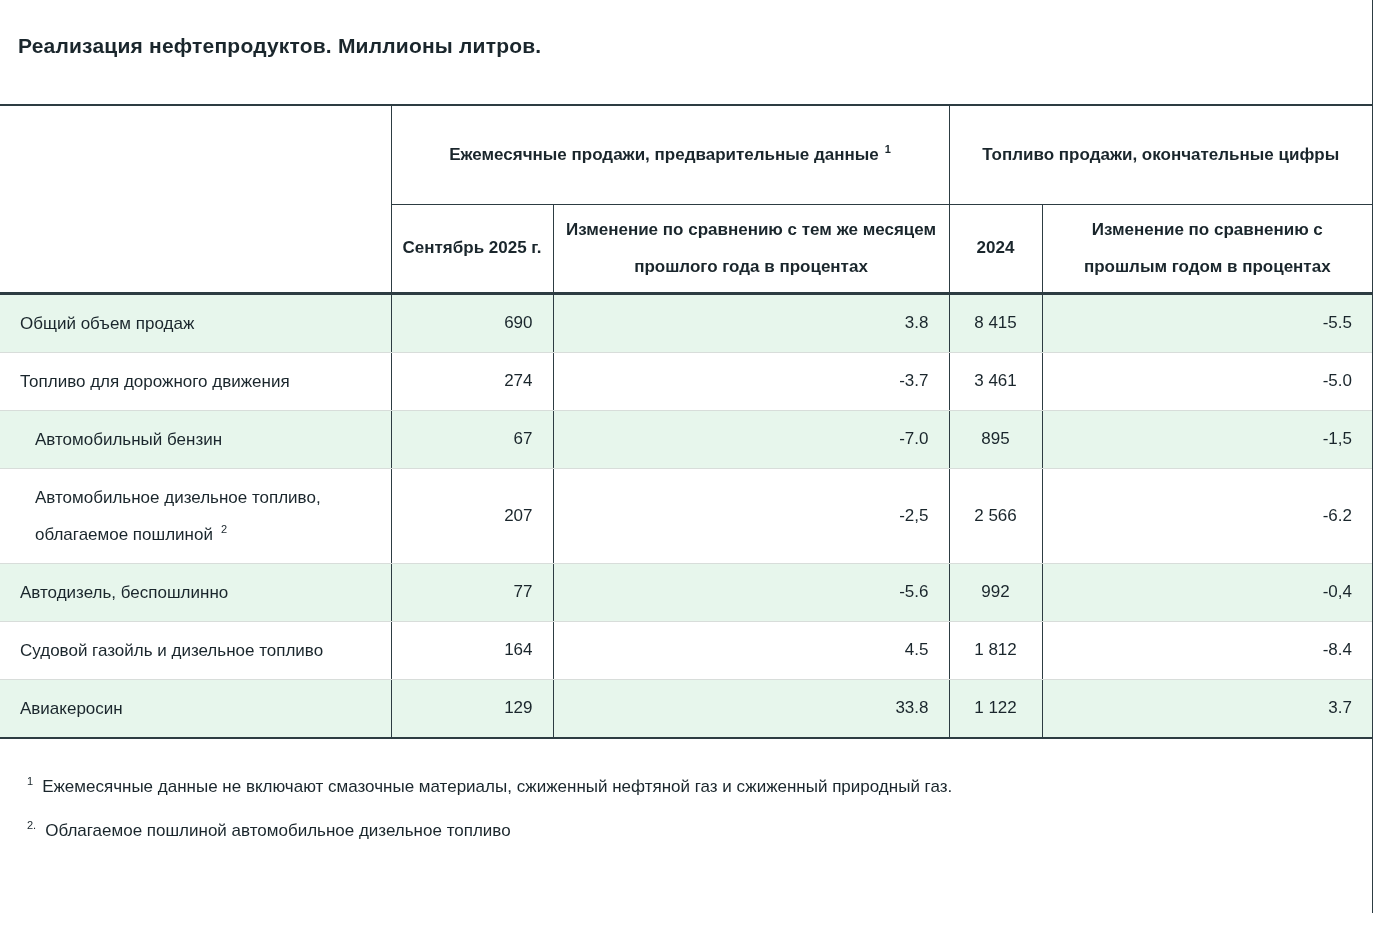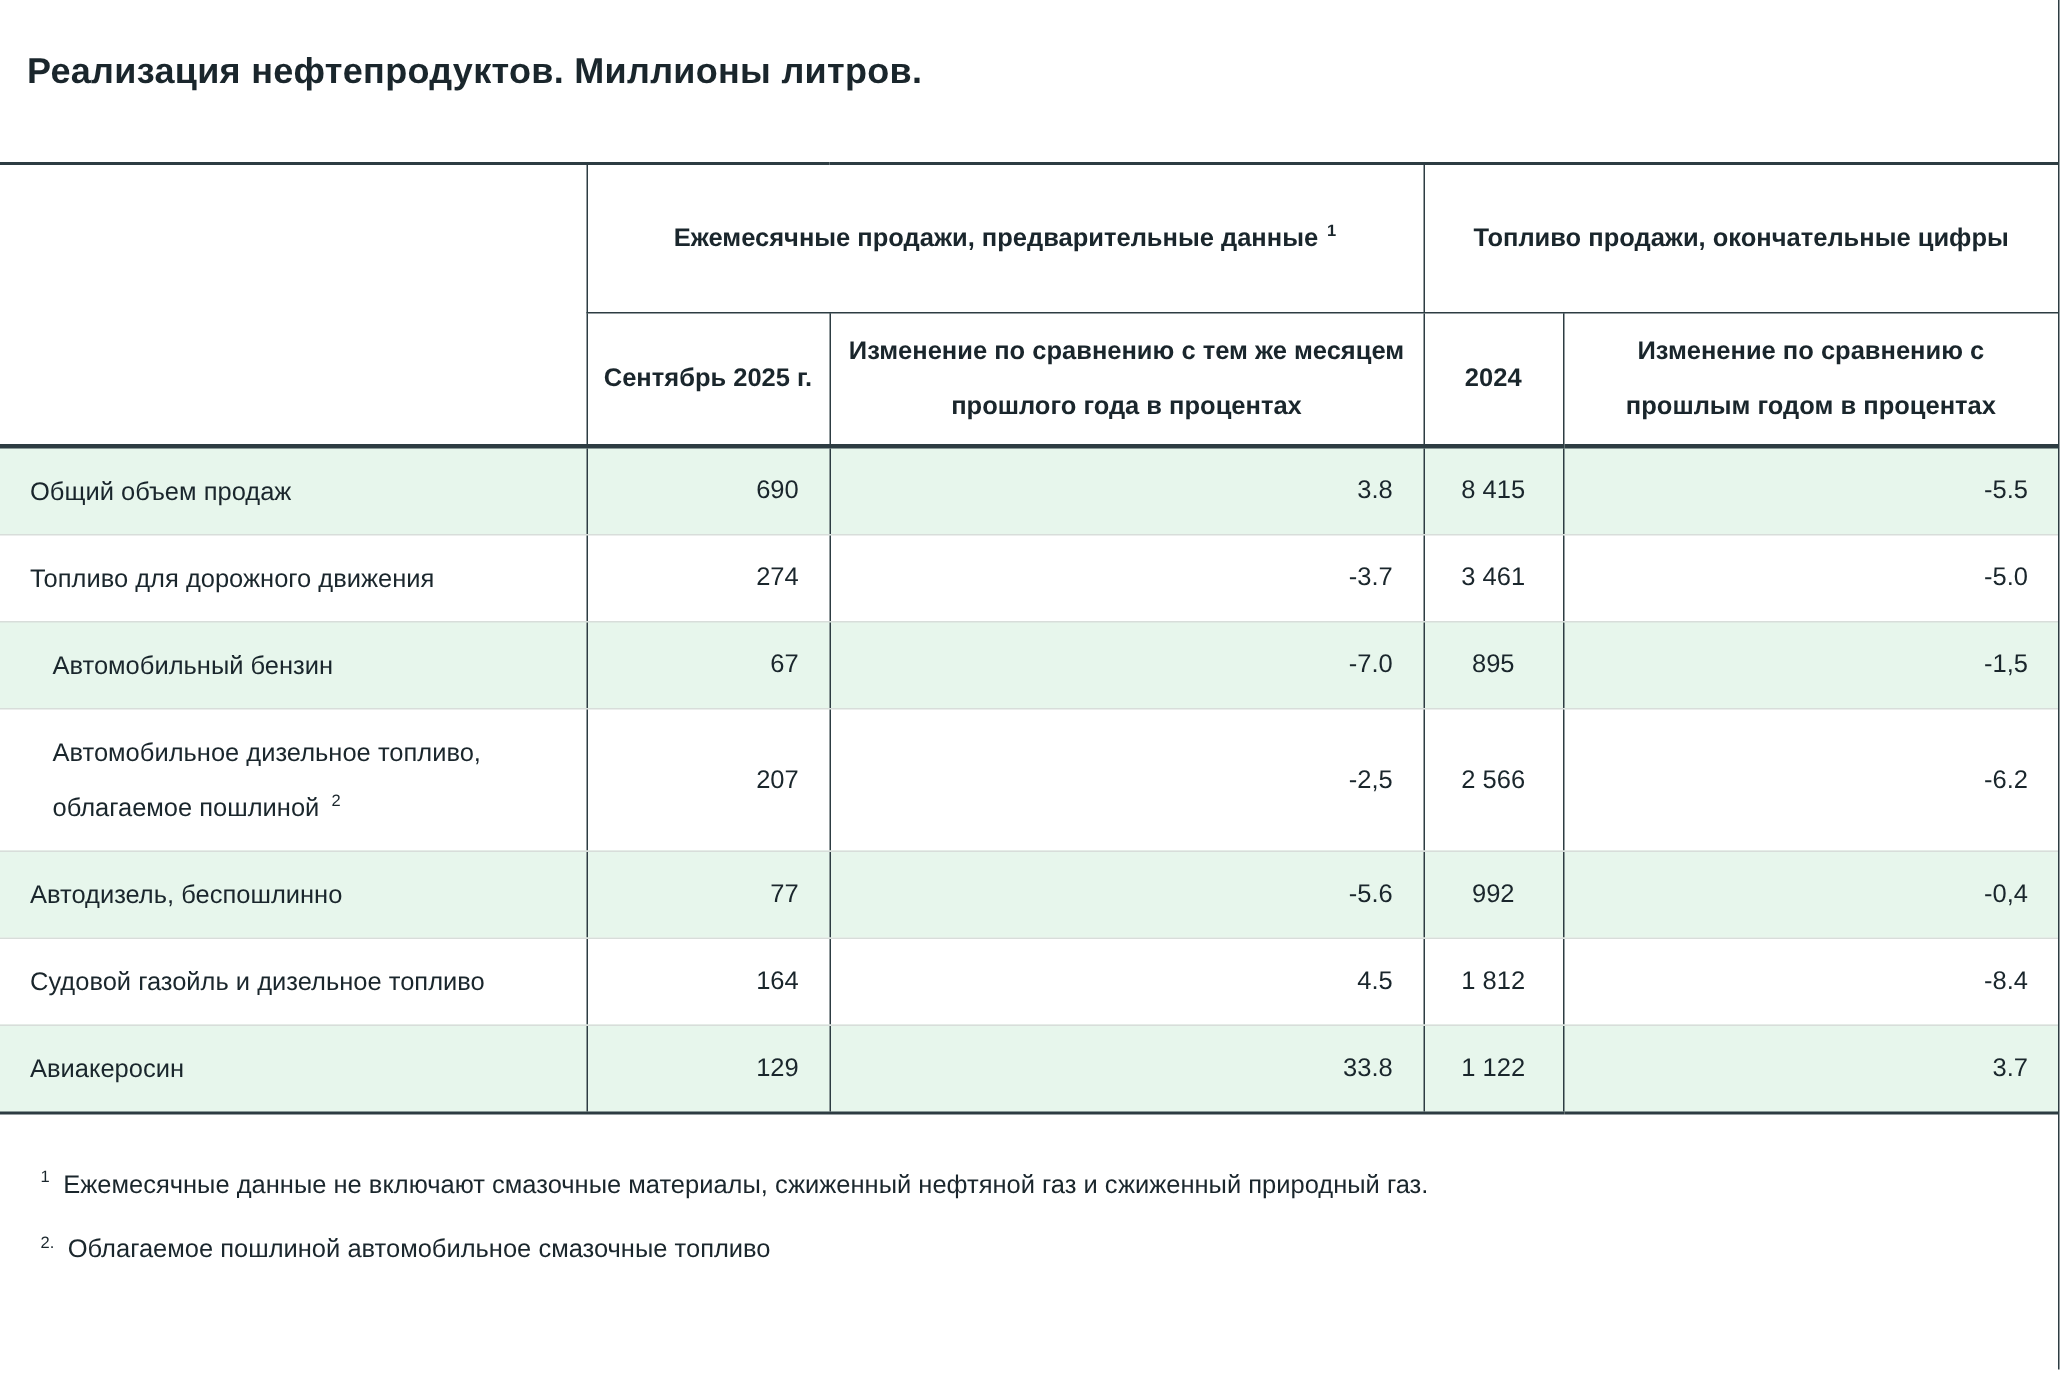--- a/index.html
+++ b/index.html
@@ -9,21 +9,21 @@
     --text:#1a262c;
   }
   *{box-sizing:border-box;}
   html,body{margin:0;padding:0;background:#ffffff;}
   body{font-family:"Liberation Sans", sans-serif;color:var(--text);}
   .page{width:1374px;height:929px;background:#fff;overflow:hidden;}
   .content{width:1373px;height:913px;border-right:1px solid var(--dark);overflow:hidden;}
   .title{
     margin:0;
     padding:34px 18px 0 18px;
-    font-size:24px;
+    font-size:21px;
     font-weight:700;
     letter-spacing:.2px;
   }
   table.stats{
     width:100%;
     margin-top:46px;
     border-collapse:collapse;
     table-layout:fixed;
     border-top:2px solid var(--dark);
     font-size:17px;
@@ -129,17 +129,17 @@
     <td class="num bl">129</td>
     <td class="num bl">33.8</td>
     <td class="year bl">1 122</td>
     <td class="num bl">3.7</td>
   </tr>
         </tbody>
     </table>
 
     <div class="footnotes">
         <p class="footnote"><sup>1</sup><span>Ежемесячные данные не включают смазочные материалы, сжиженный нефтяной газ и сжиженный природный газ.</span></p>
-        <p class="footnote"><sup>2.</sup><span>Облагаемое пошлиной автомобильное смазочные топливо</span></p>
+        <p class="footnote"><sup>2.</sup><span>Облагаемое пошлиной автомобильное дизельное топливо</span></p>
       </div>
 
   </div>
 </div>
 
 </body></html>

